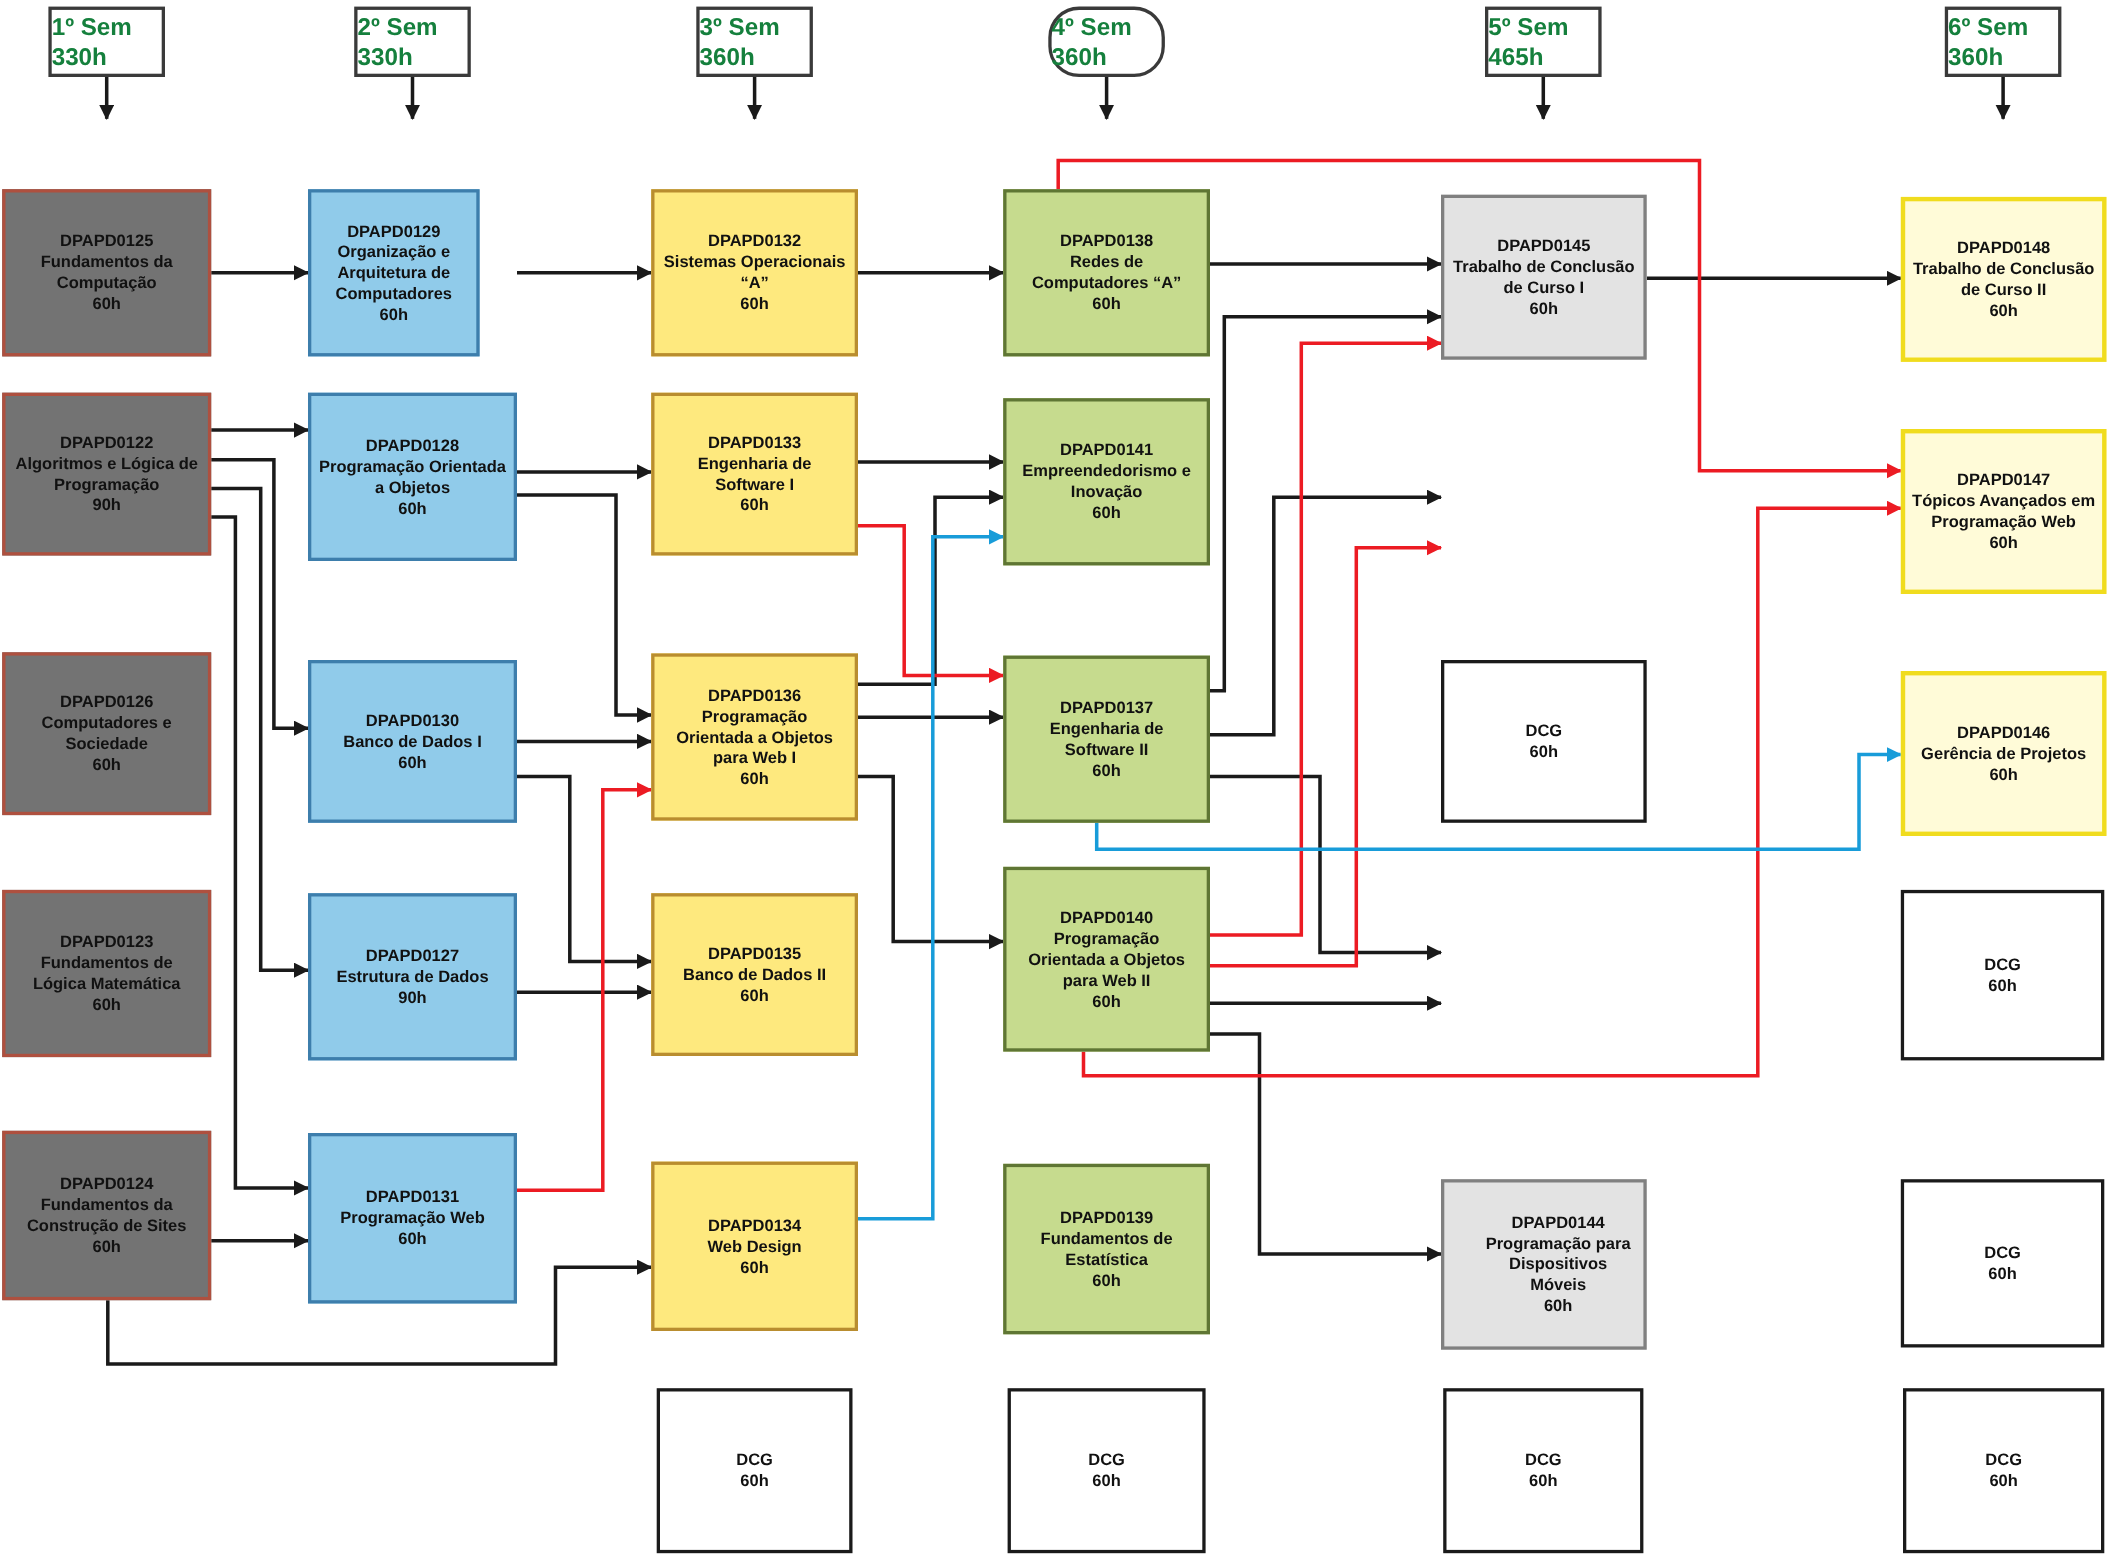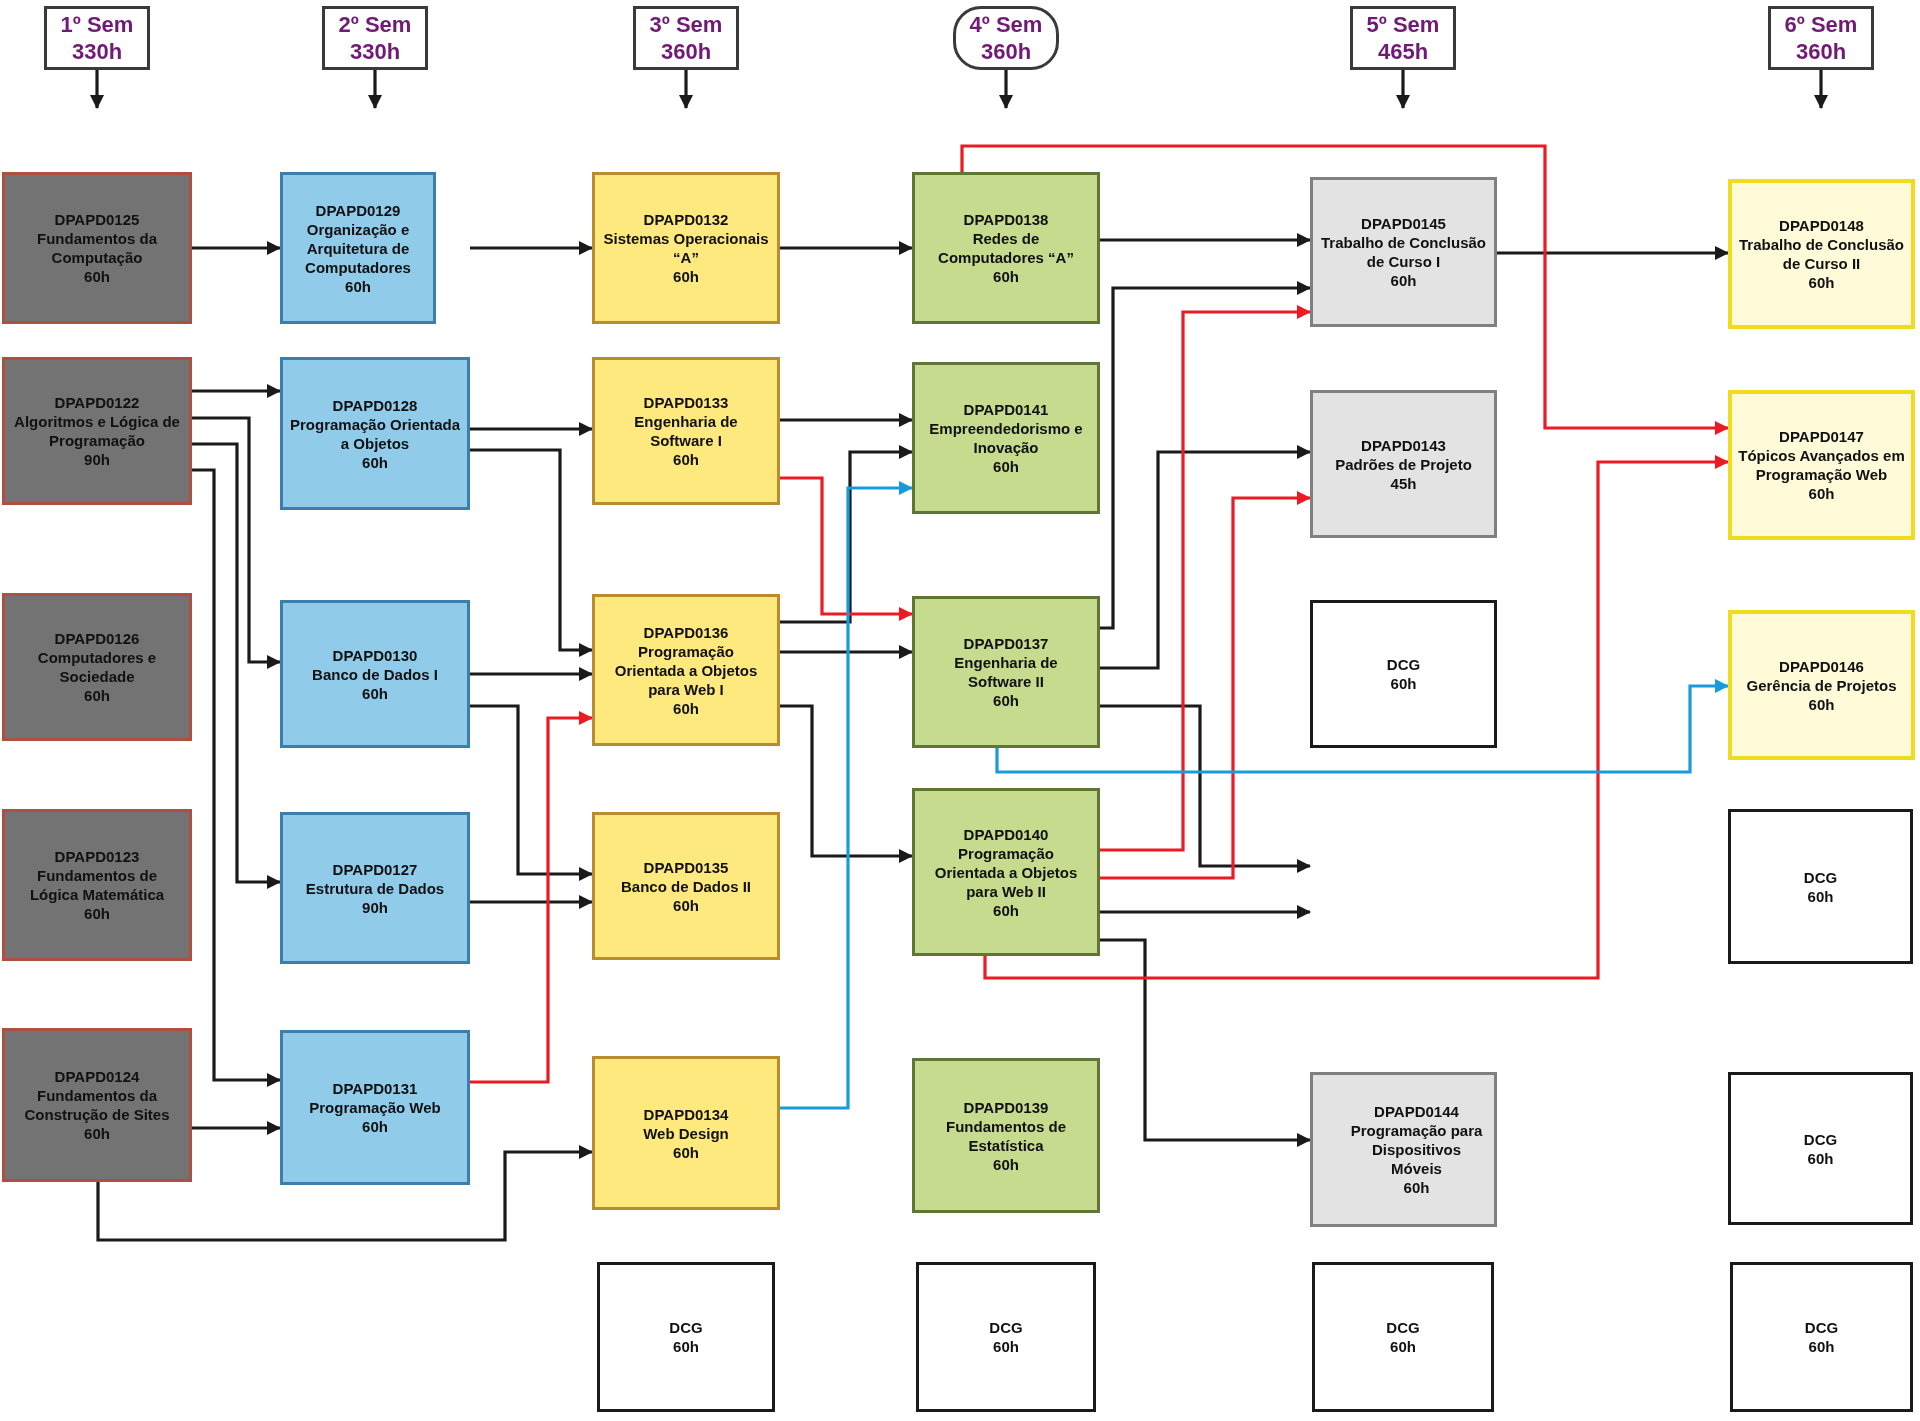--- a/index.html
+++ b/index.html
@@ -7,22 +7,22 @@
     position:relative;
     font-family:"Liberation Sans", sans-serif;
     background:#ffffff;
     overflow:hidden;
   }
   .hdr{
     position:absolute;
     background:#ffffff;
     border:3px solid #3a3a3a;
     box-sizing:border-box;
-    display:flex;flex-direction:column;justify-content:center;align-items:center;
-    font-weight:bold;font-size:22px;line-height:27px;color:#701a75;
+    display:flex;flex-direction:column;justify-content:center;align-items:flex-start;
+    font-weight:bold;font-size:22px;line-height:27px;color:#15803d;
     text-align:center;
   }
   .box{
     position:absolute;
     box-sizing:border-box;
     display:flex;flex-direction:column;justify-content:center;align-items:center;
     text-align:center;
     font-weight:bold;font-size:15px;line-height:19px;color:#111111;
     padding:4px 6px;
   }
@@ -226,25 +226,20 @@
     </div>
     <div class="box dcg" style="left: 916px; top: 1262px; width: 180px; height: 150px;">
       <div class="ln">DCG</div>
       <div class="ln">60h</div>
     </div>
     <div class="box s5" style="left: 1310px; top: 177px; width: 187px; height: 150px;">
       <div class="ln">DPAPD0145</div>
       <div class="ln">Trabalho de Conclusão de Curso I</div>
       <div class="ln">60h</div>
     </div>
-    <div class="box s5" style="left: 1310px; top: 390px; width: 187px; height: 148px;">
-      <div class="ln">DPAPD0143</div>
-      <div class="ln">Padrões de Projeto</div>
-      <div class="ln">45h</div>
-    </div>
     <div class="box dcg" style="left: 1310px; top: 600px; width: 187px; height: 148px;">
       <div class="ln">DCG</div>
       <div class="ln">60h</div>
     </div>
     <div class="box s5" style="left: 1310px; top: 1072px; width: 187px; height: 155px; padding-left: 32px;">
       <div class="ln">DPAPD0144</div>
       <div class="ln">Programação para Dispositivos Móveis</div>
       <div class="ln">60h</div>
     </div>
     <div class="box dcg" style="left: 1312px; top: 1262px; width: 182px; height: 150px;">

